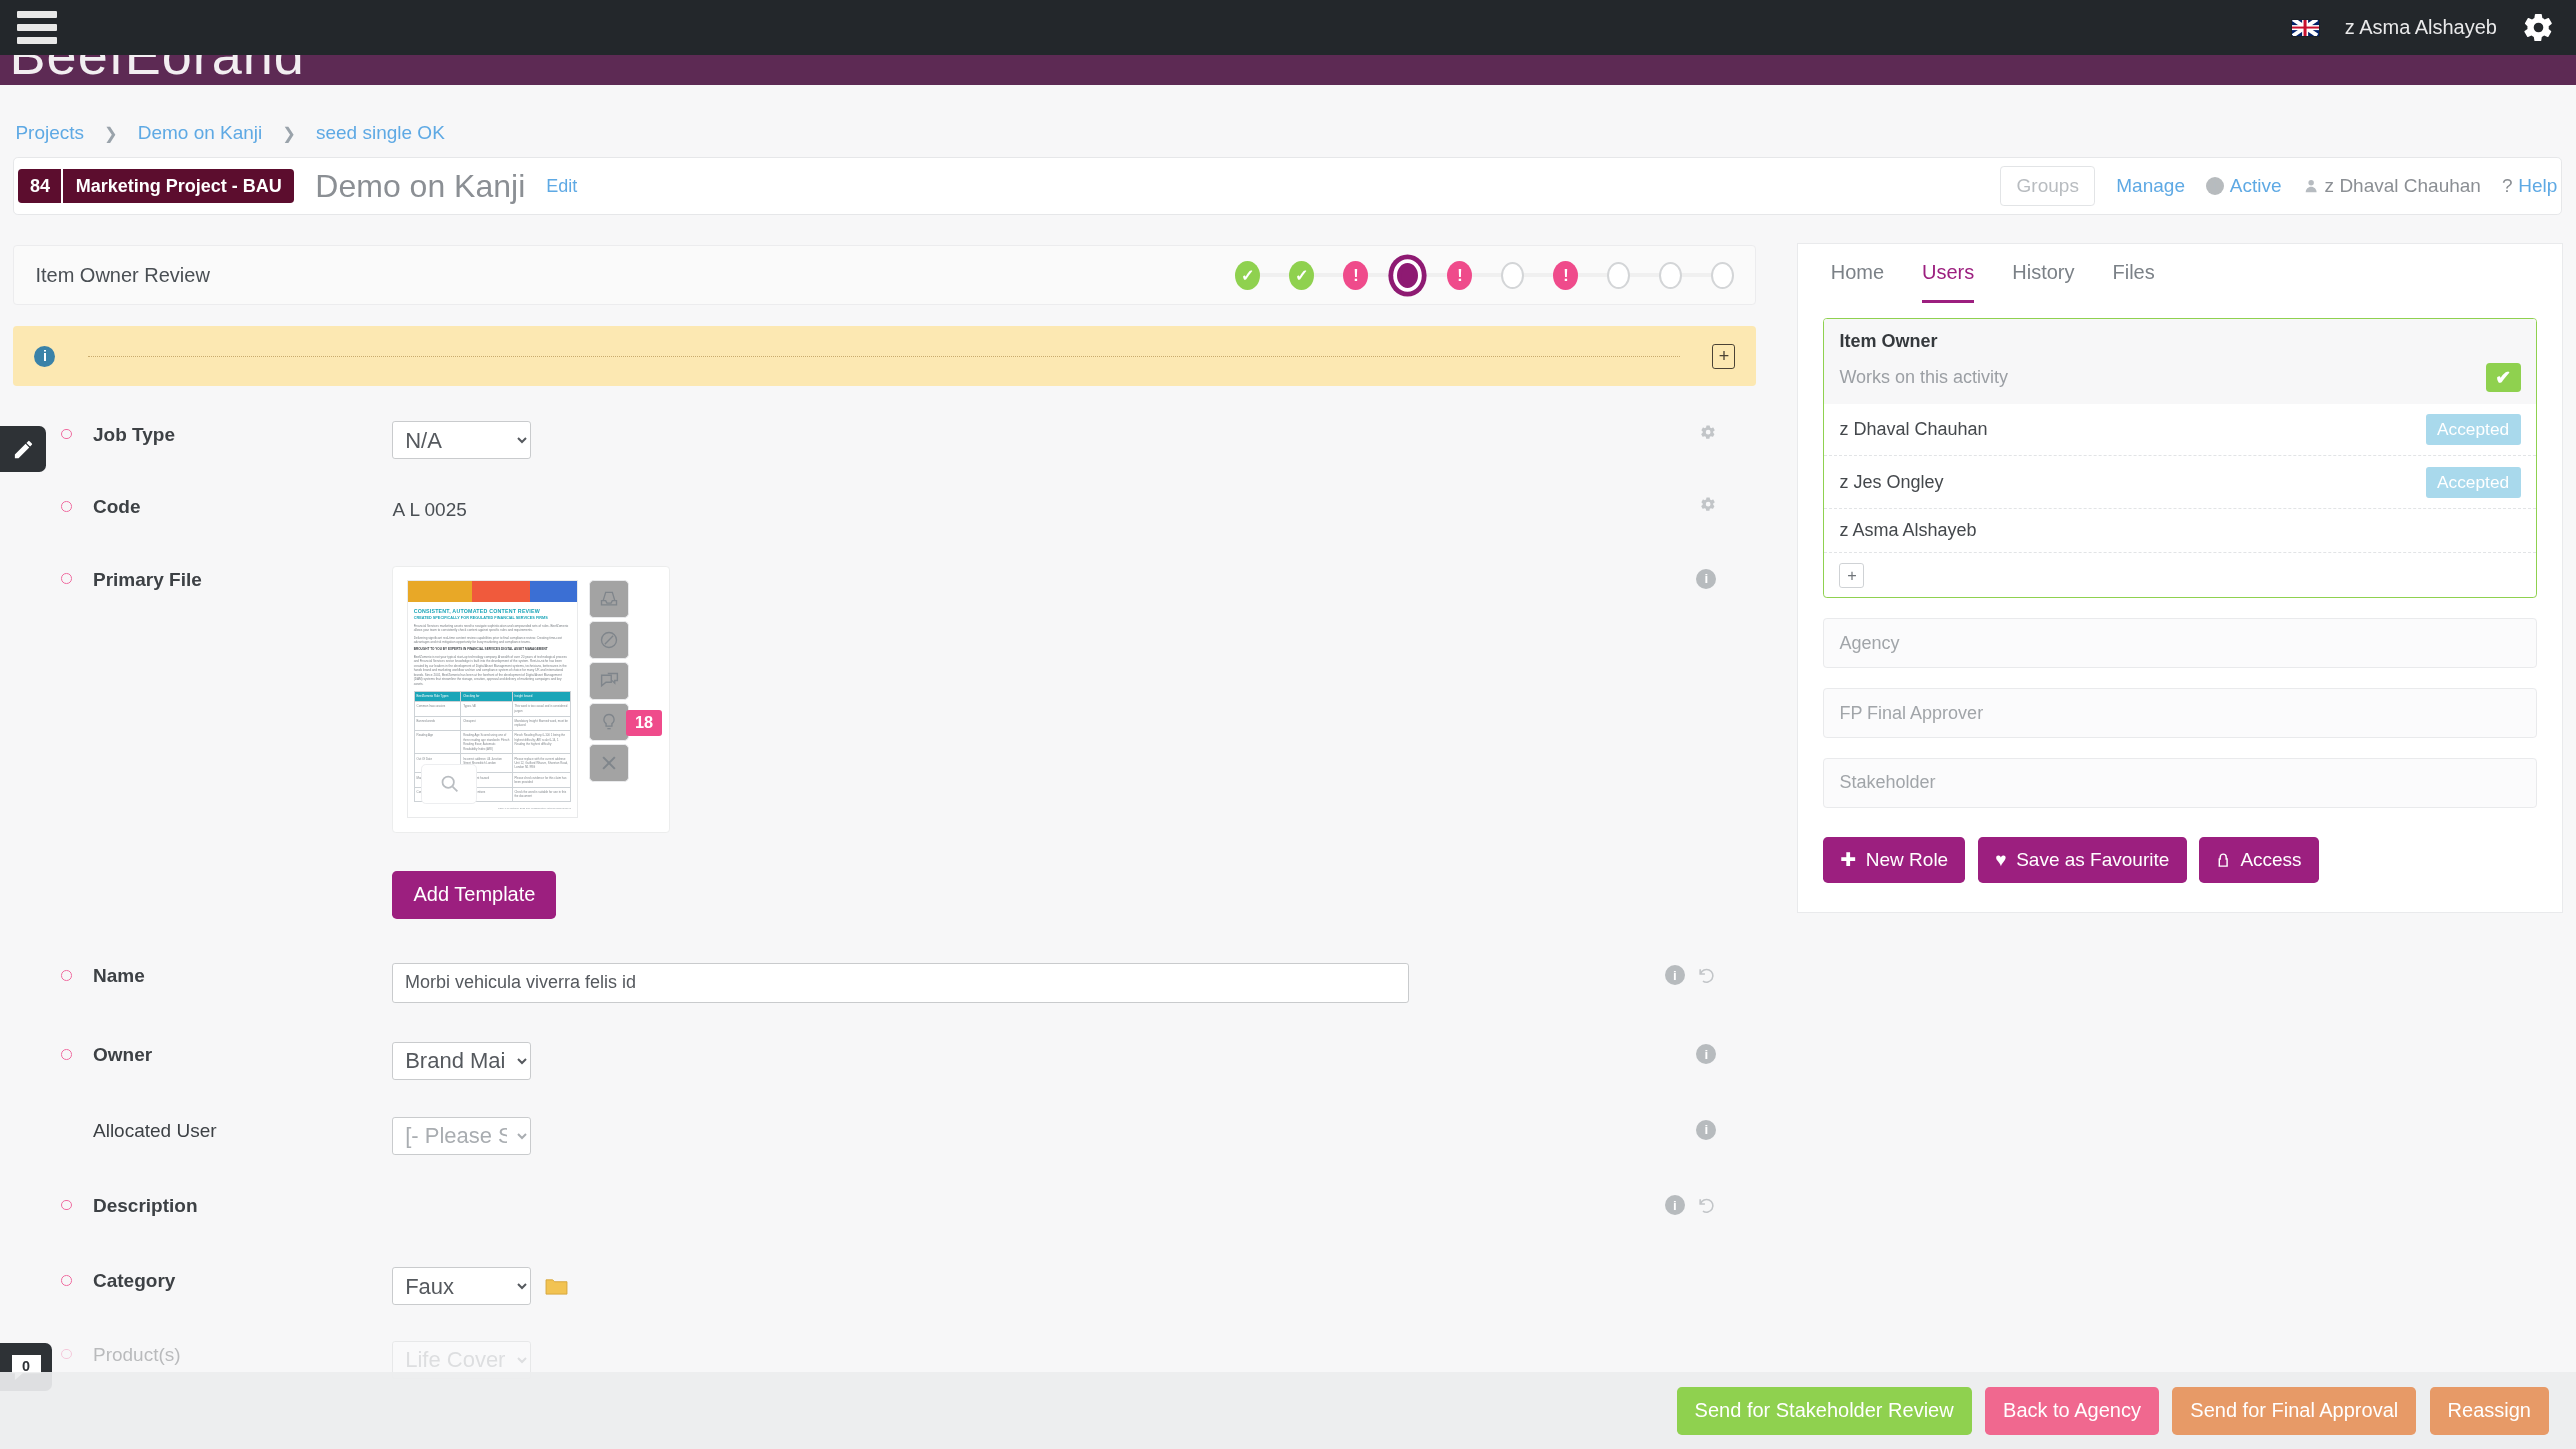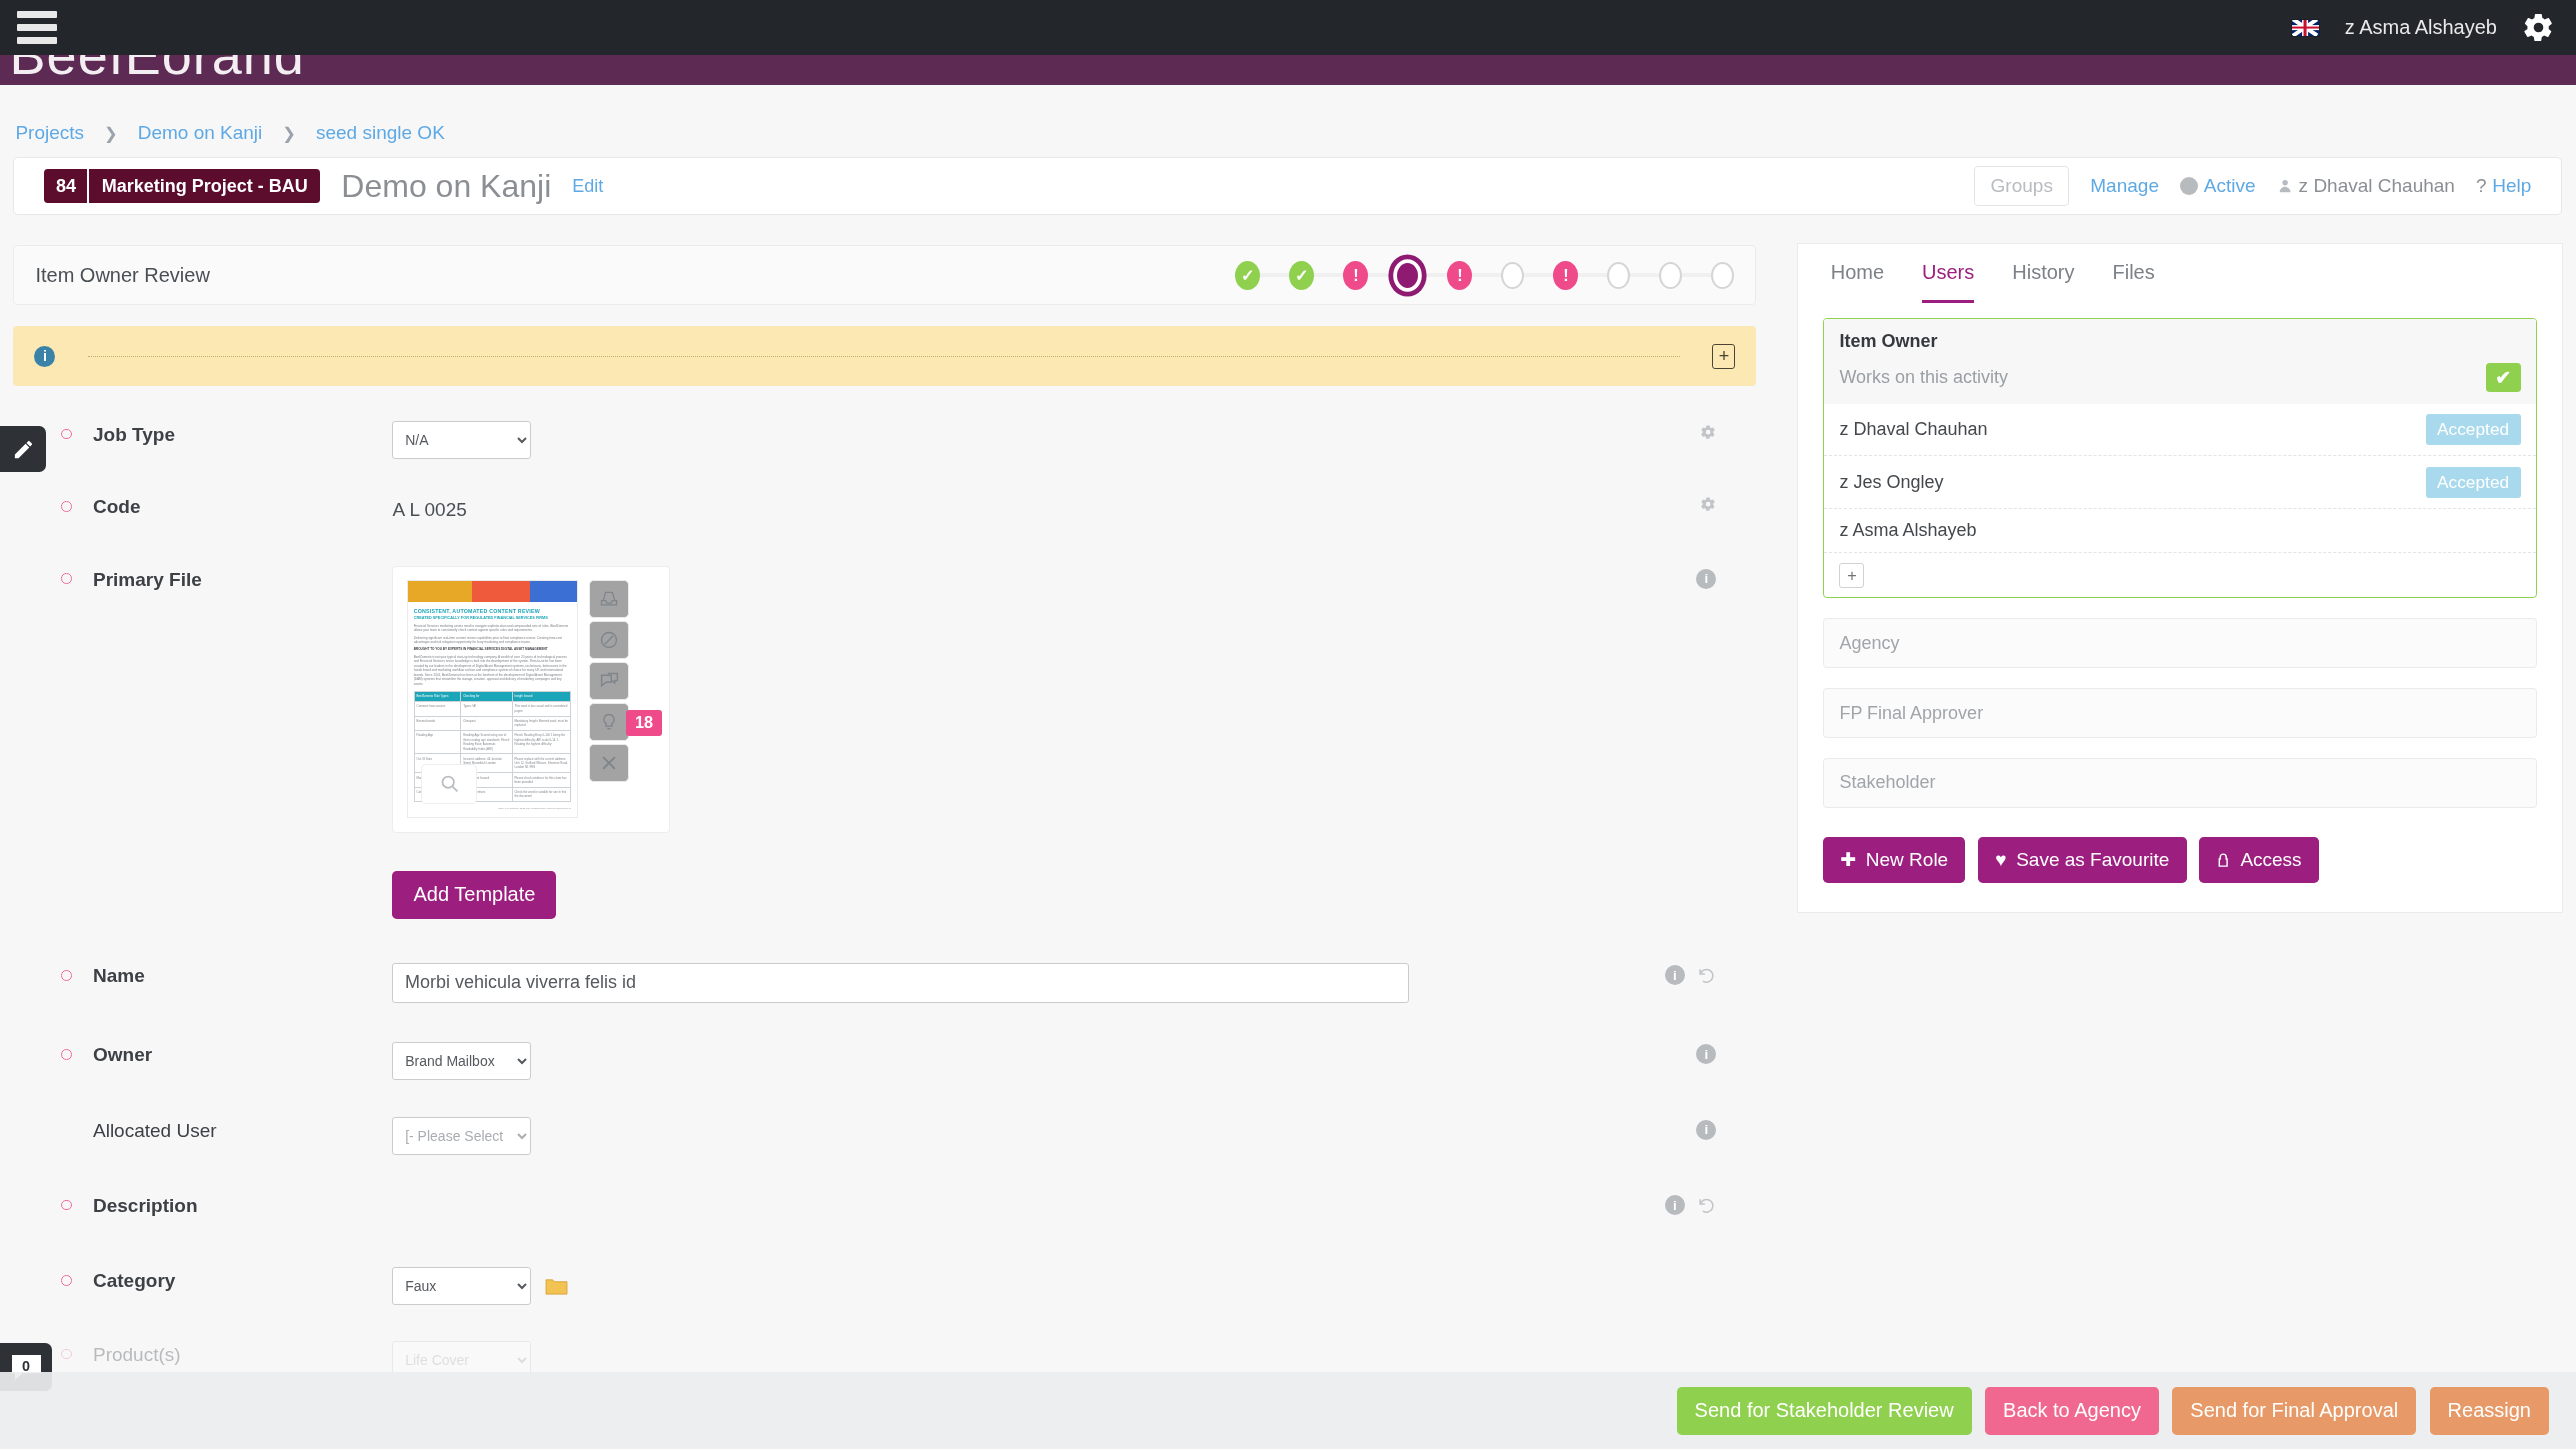--- a/index.html
+++ b/index.html
@@ -51,21 +51,21 @@
     position: absolute; top: 122px; left: 15.4px;
     display: flex; align-items: center; gap: 20px; font-size: 19px;
   }
   .breadcrumb a { color: #5ea9e4; text-decoration: none; }
   .breadcrumb .sep { color: #9aa3ab; font-size: 16.3px; }
 
   
   .titlecard {
     position: absolute; top: 157px; left: 13.4px; width: 2549px; height: 58px;
     background: #fff; border: 1px solid #e6e7e9; border-radius: 4.8px;
-    display: flex; align-items: center; padding: 0 30px;
+    display: flex; align-items: center; padding: 0 4px;
   }
   .id-badge {
     background: #5c0d2e; color: #fff; font-size: 18px; font-weight: 600;
     padding: 6.7px 11.5px; border-radius: 3.8px 0 0 3.8px;
   }
   .proj-badge {
     background: #5c0d2e; color: #fff; font-size: 18px; font-weight: 600;
     padding: 6.7px 12.5px; border-radius: 0 3.8px 3.8px 0; margin-left: 1.9px;
   }
   .page-title { font-size: 32px; color: #8b8f94; font-weight: 400; margin-left: 21px; }
@@ -123,21 +123,21 @@
   .fdot {
     width: 10.6px; height: 10.6px; border: 1.9px solid #f06ca0; border-radius: 50%;
     margin-top: 7.7px; margin-left: 48px; flex-shrink: 0;
   }
   .fdot.hidden { border-color: transparent; }
   .flabel { font-size: 19px; font-weight: 700; color: #3d4145; margin-left: 21px; width: 288px; padding-top: 2.9px; }
   .fctrl { margin-left: 11.5px; flex: 1; }
   .frow-icons { position: absolute; right: 40px; top: 2.9px; display: flex; align-items: center; gap: 12.5px; }
 
   select.sel {
-    width: 139px; height: 38px; font-size: 14px; color: #55595e;
+    width: 139px; height: 38px; font-size: 22px; color: #55595e;
     border: 1px solid #c9cbcd; border-radius: 2.9px; background: #fff;
     padding: 0 7.7px; font-family: "Liberation Sans", sans-serif;
   }
   select.sel.placeholder { color: #a9adb1; }
   input.txt {
     width: 1017px; height: 40px; font-size: 18px; color: #55595e;
     border: 1px solid #c9cbcd; border-radius: 2.9px; padding: 0 11.5px;
     font-family: "Liberation Sans", sans-serif; background: #fff;
   }
   .static-val { font-size: 19px; color: #4a4f54; padding-top: 5.8px; }

